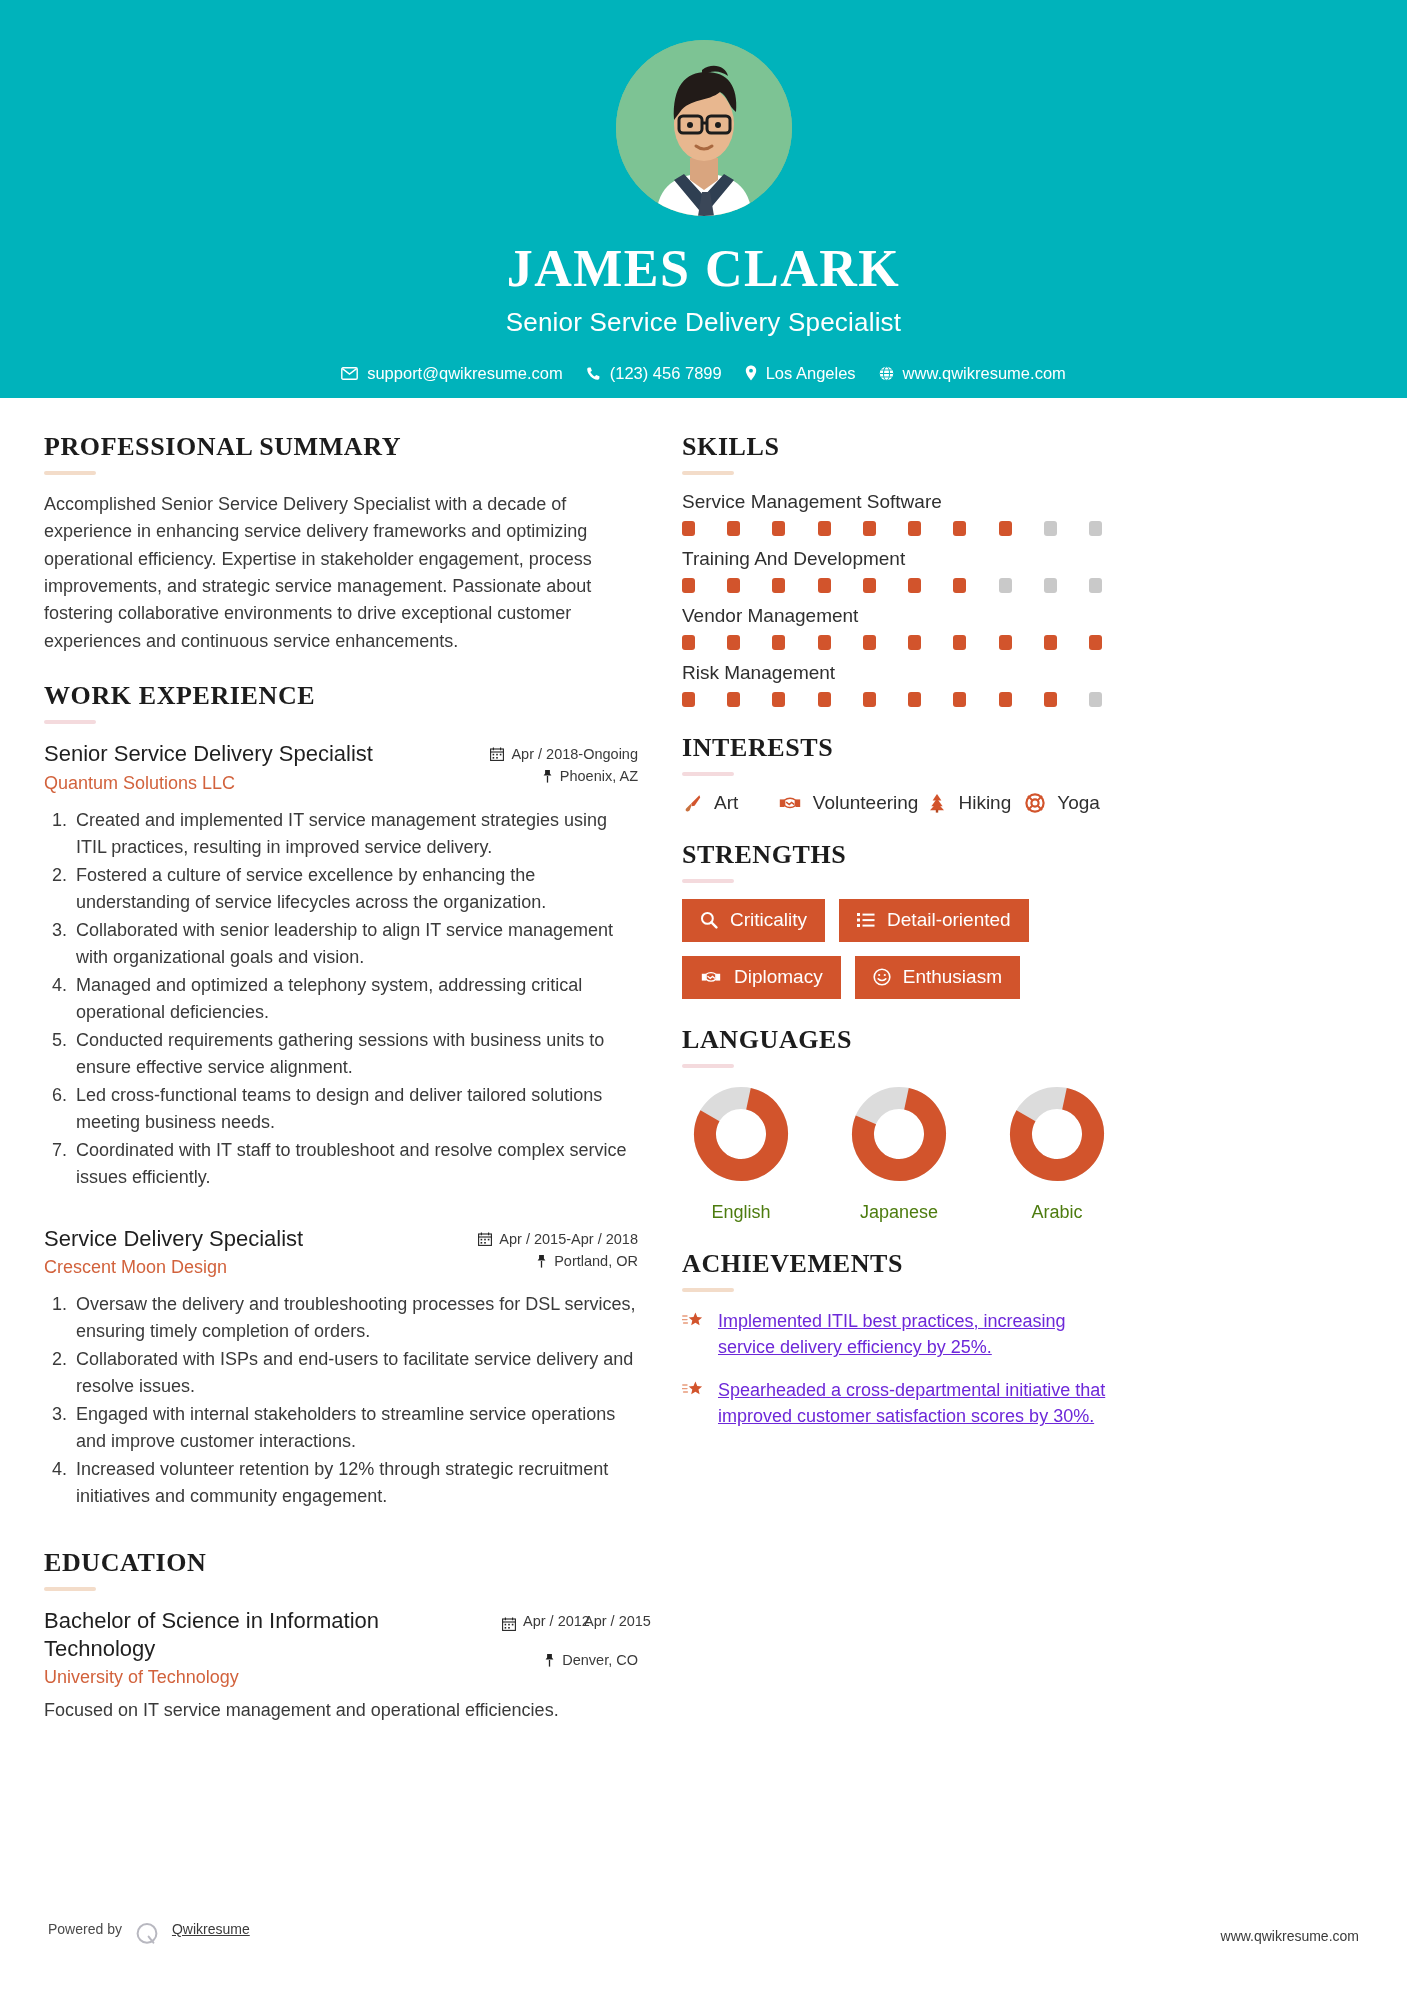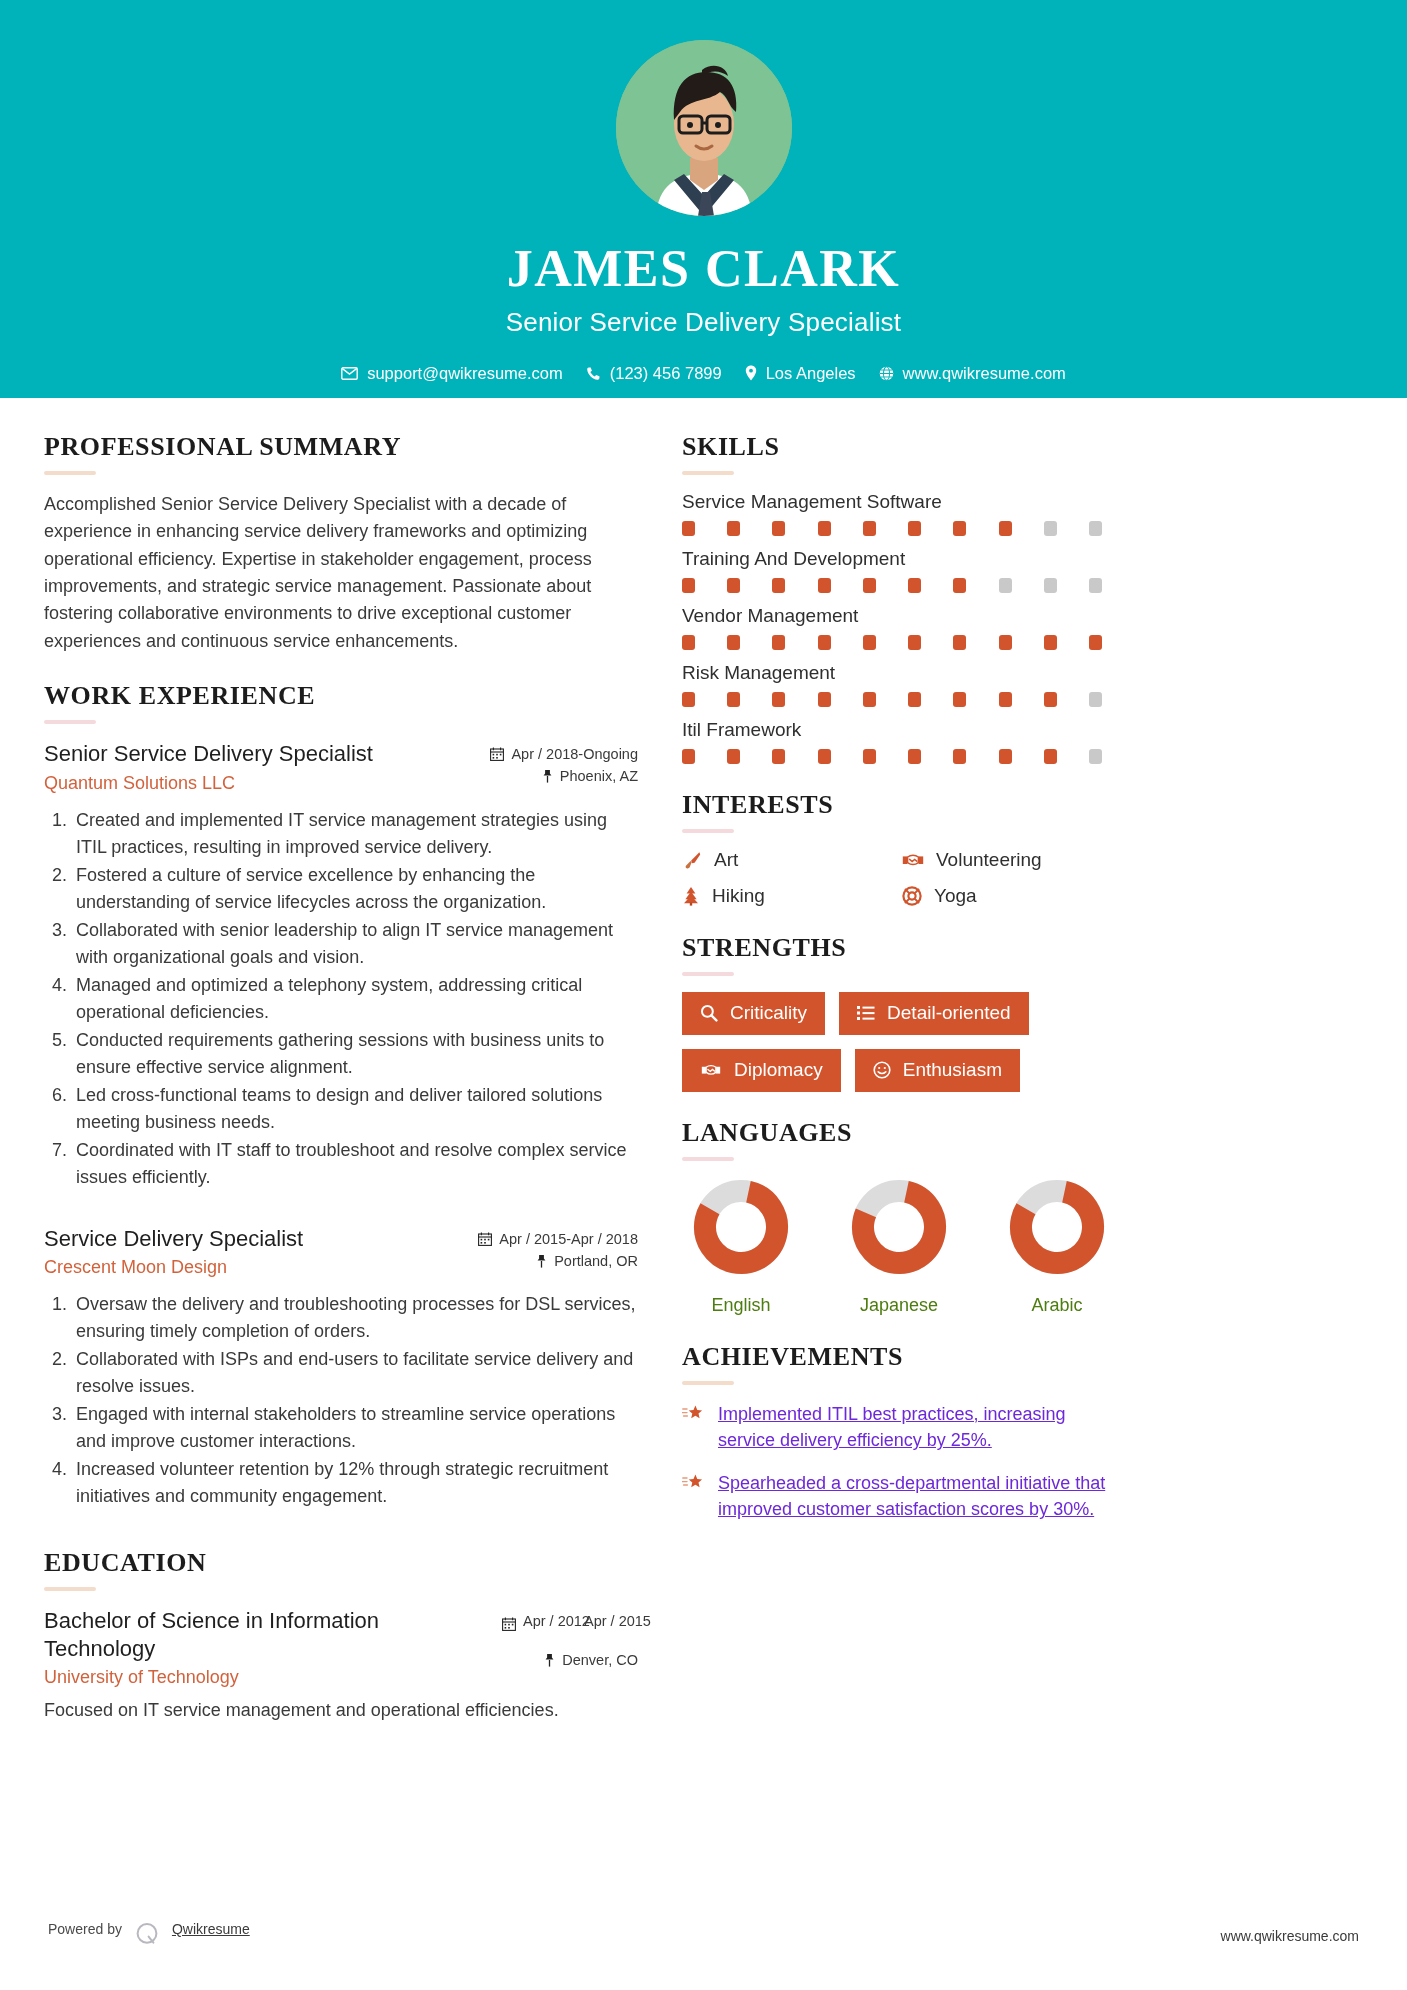--- a/index.html
+++ b/index.html
@@ -181,21 +181,21 @@
     width: 13px;
     height: 15px;
     border-radius: 3px;
     background: #c9c9c9;
   }
   .dot.on { background: #d2542c; }
 
   
   .interests-grid {
     display: grid;
-    grid-template-columns: 1fr 1fr;
+    grid-template-columns: 1fr 1fr 1fr 1fr;
     row-gap: 14px;
     column-gap: 10px;
     width: 430px;
   }
   .interest {
     display: flex;
     align-items: center;
     gap: 12px;
     font-size: 19px;
     color: #2f2f2f;
@@ -546,35 +546,20 @@
               <span class="dot on"></span>
               <span class="dot on"></span>
               <span class="dot on"></span>
               <span class="dot on"></span>
               <span class="dot on"></span>
               <span class="dot on"></span>
               <span class="dot on"></span>
               <span class="dot"></span>
             </div>
           </div>
-          <div class="skill-row">
-            <div class="skill-name">Itil Framework</div>
-            <div class="dots">
-              <span class="dot on"></span>
-              <span class="dot on"></span>
-              <span class="dot on"></span>
-              <span class="dot on"></span>
-              <span class="dot on"></span>
-              <span class="dot on"></span>
-              <span class="dot on"></span>
-              <span class="dot on"></span>
-              <span class="dot on"></span>
-              <span class="dot"></span>
-            </div>
-          </div>
         </div>
     </div>
 
     <div class="sec-block">
       <h2 class="sec-title">INTERESTS</h2>
       <div class="sec-rule pink"></div>
       <div class="interests-grid">
         <div class="interest">
           <span>
             <svg width="20" height="20" viewBox="0 0 20 20">

